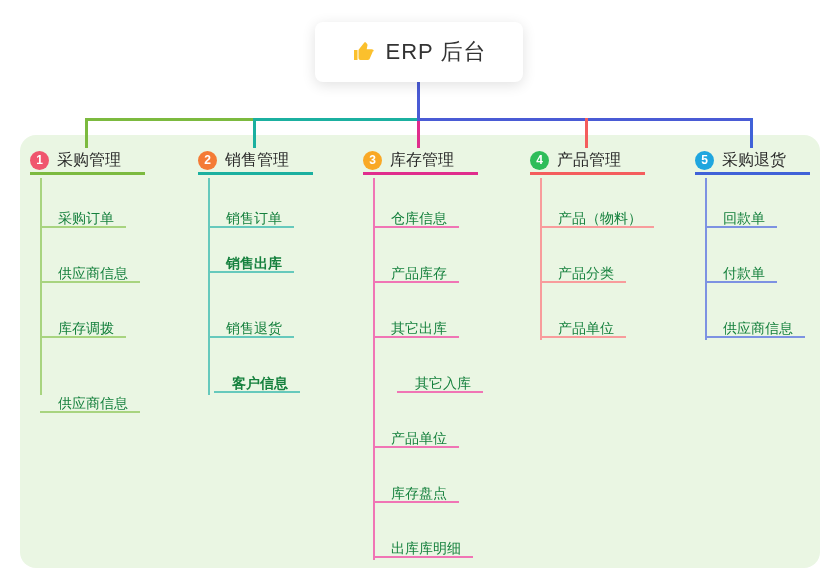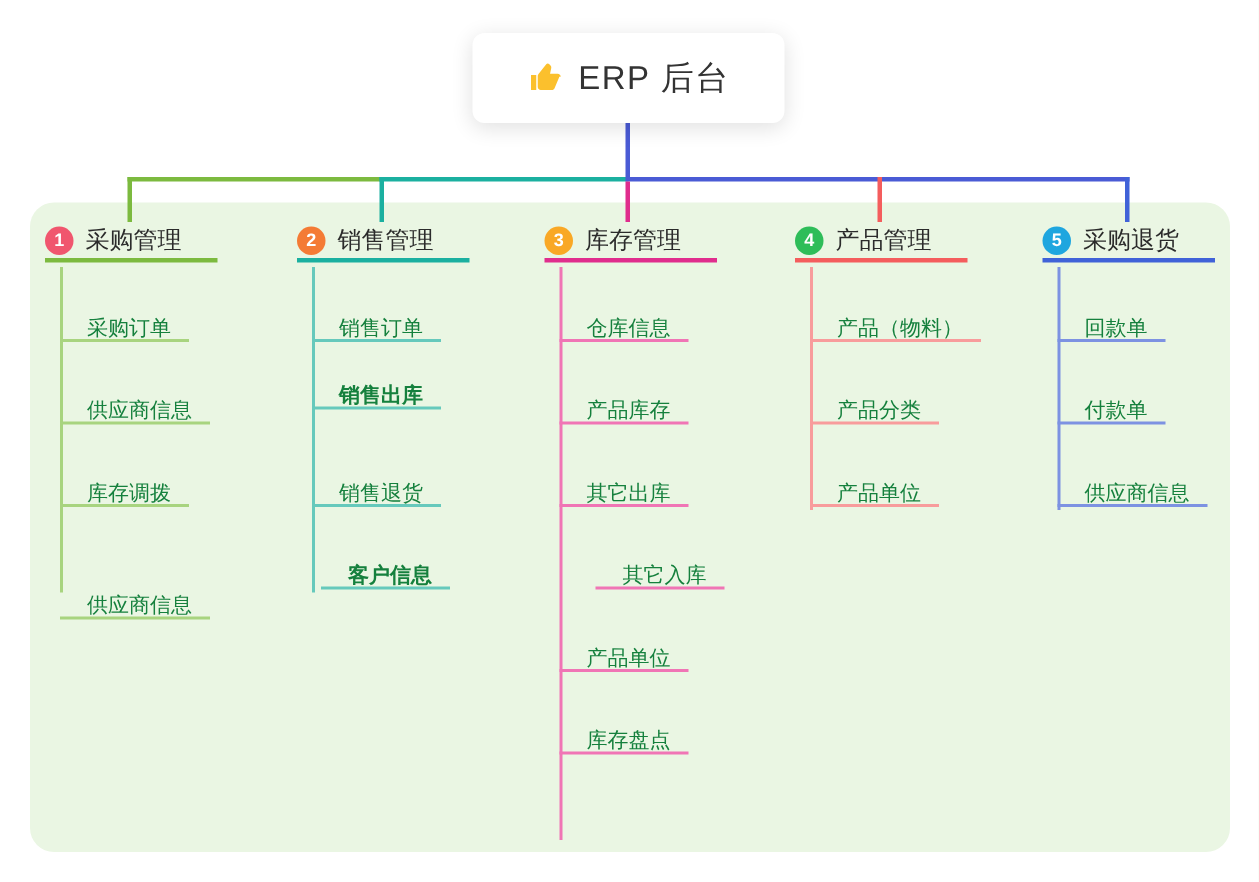--- a/index.html
+++ b/index.html
@@ -91,20 +91,21 @@
     <span class="badge" style="background-color: rgb(249, 168, 37);">3</span>
     <span class="branch-label">库存管理</span>
   </div>
   <div class="vline" style="left: 373px; top: 178px; width: 2px; height: 382px; background-color: rgb(240, 117, 181);"></div>
   <div class="child" style="left: 373px; top: 208px; border-bottom-color: rgb(240, 117, 181);">仓库信息</div>
   <div class="child" style="left: 373px; top: 263px; border-bottom-color: rgb(240, 117, 181);">产品库存</div>
   <div class="child" style="left: 373px; top: 318px; border-bottom-color: rgb(240, 117, 181);">其它出库</div>
   <div class="child" style="left: 373px; top: 373px; border-bottom-color: rgb(240, 117, 181); margin-left: 24px;">其它入库</div>
   <div class="child" style="left: 373px; top: 428px; border-bottom-color: rgb(240, 117, 181);">产品单位</div>
   <div class="child" style="left: 373px; top: 483px; border-bottom-color: rgb(240, 117, 181);">库存盘点</div>
+  <div class="child" style="left: 373px; top: 538px; border-bottom-color: rgb(240, 117, 181);">出库库明细</div>
 
   <div class="branch-header b3" style="border-bottom-color: rgb(244, 93, 93);">
     <span class="badge" style="background-color: rgb(46, 189, 89);">4</span>
     <span class="branch-label">产品管理</span>
   </div>
   <div class="vline" style="left: 540px; top: 178px; width: 2px; height: 162px; background-color: rgb(248, 156, 156);"></div>
   <div class="child" style="left: 540px; top: 208px; border-bottom-color: rgb(248, 156, 156);">产品（物料）</div>
   <div class="child" style="left: 540px; top: 263px; border-bottom-color: rgb(248, 156, 156);">产品分类</div>
   <div class="child" style="left: 540px; top: 318px; border-bottom-color: rgb(248, 156, 156);">产品单位</div>
 

